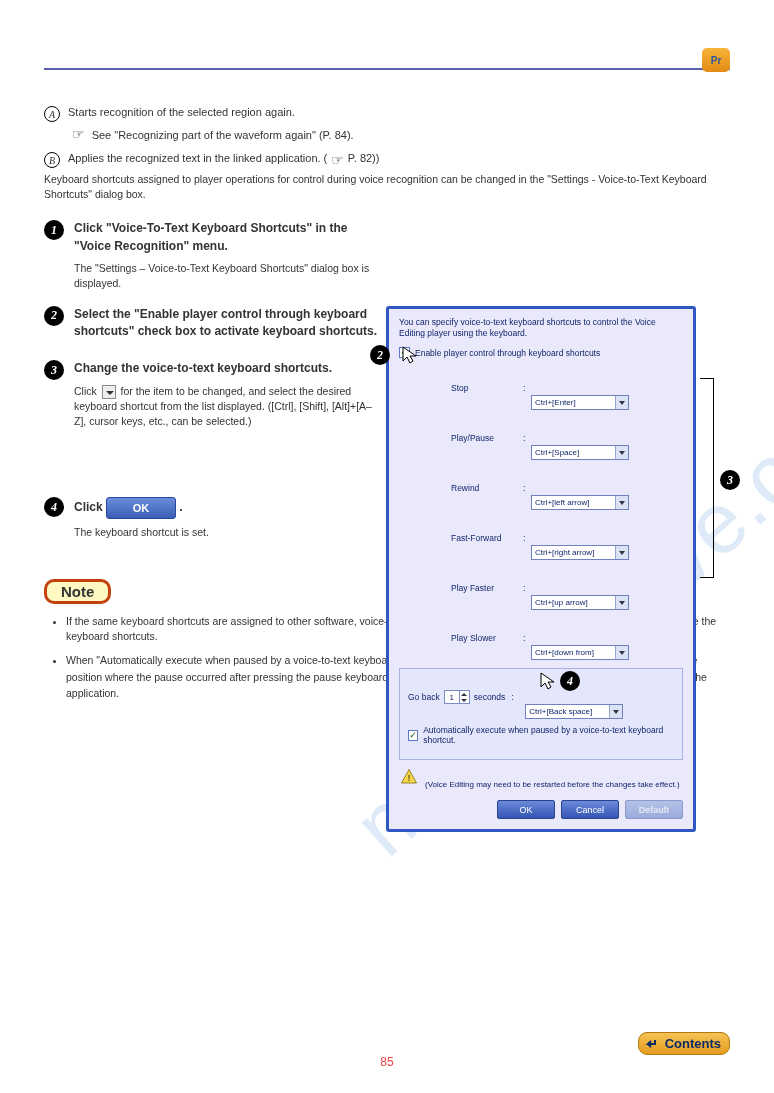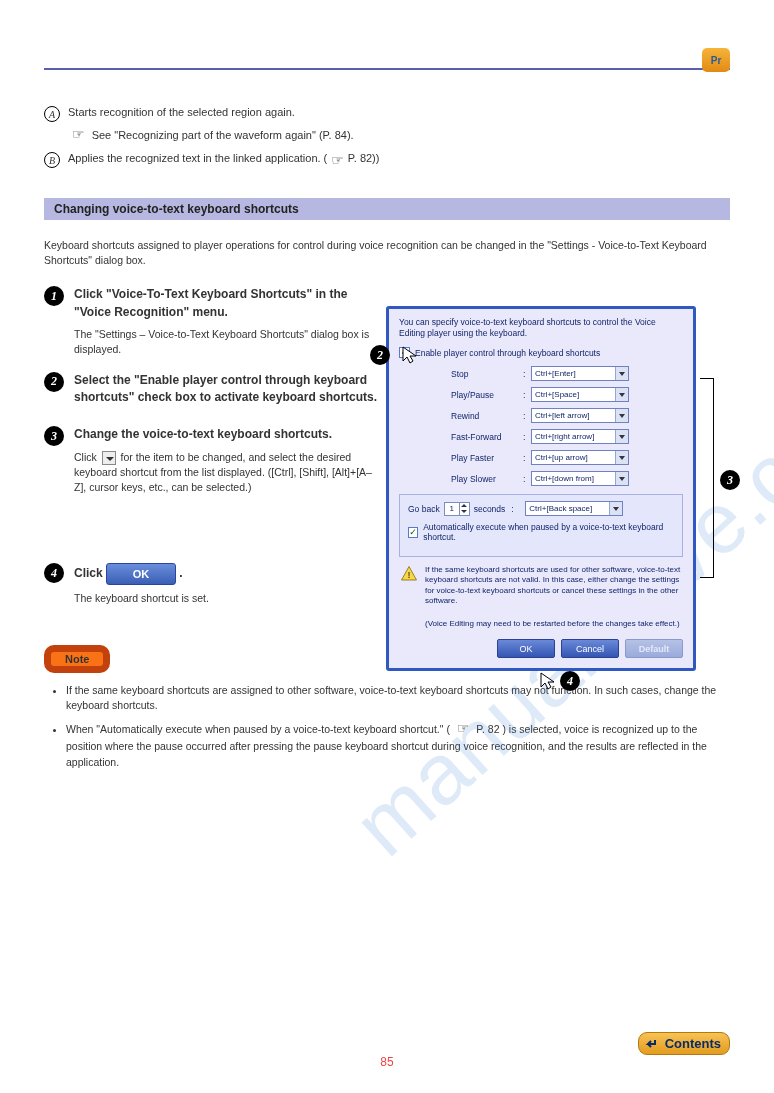--- a/index.html
+++ b/index.html
@@ -54,22 +54,22 @@
     border-left: 4px solid transparent; border-right: 4px solid transparent;
     border-top: 4px solid #333;
   }
   .ok-btn {
     display: inline-flex; width: 70px; height: 22px;
     background: linear-gradient(#6a8edc,#3a5fb4); border: 1px solid #2846a0;
     border-radius: 3px; color: #fff; font-weight: bold; font-size: 11px;
     align-items: center; justify-content: center; vertical-align: middle;
   }
   .note-label {
-    display: inline-block; background: #f97316; border: 7px solid #c2410c;
-    border-radius: 10px; padding: 1px 14px; font-weight: bold; font-size: 11px;
+    display: inline-block; background: #fef9c3; border: 3px solid #c2410c;
+    border-radius: 10px; padding: 1px 14px; font-weight: bold; font-size: 15px;
     color: #333; margin: 30px 0 6px;
   }
   ul.notes { list-style: disc; margin-left: 22px; }
   ul.notes li { font-size: 10.5px; line-height: 1.5; margin: 4px 0; }
   .contents-btn {
     position: absolute; right: 44px; bottom: 38px;
     background: linear-gradient(#f7c255,#e39c1f); border: 1px solid #b3780e;
     border-radius: 9px; padding: 3px 8px 3px 6px; font-weight: bold;
     color: #0b2b66; font-size: 13px; display: flex; align-items: center;
   }
@@ -96,20 +96,21 @@
   .dialog-desc { font-size: 8.5px; margin-bottom: 8px; line-height: 1.3; }
   .chk-row { display: flex; align-items: center; font-size: 8.5px; margin-bottom: 8px; }
   .chk { width: 11px; height: 11px; background: #fff; border: 1px solid #5a79c8; margin-right: 5px; display: flex; align-items: center; justify-content: center; color: #0a5a0a; font-size: 9px; line-height: 1; }
   .sc-row { display: flex; align-items: center; margin: 6px 0; padding-left: 52px; }
   .sc-label { width: 72px; font-size: 8.5px; }
   .colon { width: 8px; }
   .sel {
     width: 98px; height: 15px; background: #fff; border: 1px solid #6f82bf;
     font-size: 8px; padding: 0 3px; display: flex; align-items: center;
     justify-content: space-between;
+    margin-top: 29px;
   }
   .sel .caret {
     width: 13px; height: 13px; background: #dbe2f4; border-left: 1px solid #95a6d2;
     margin-right: -3px; display: flex; align-items: center; justify-content: center;
   }
   .sel .caret::after {
     content: ""; border-left: 3px solid transparent; border-right: 3px solid transparent; border-top: 4px solid #334; display: block;
   }
   .gb-box { border: 1px solid #a6b1e4; background: #e4e6fb; padding: 6px 8px; margin-top: 8px; }
   .gb-row { display: flex; align-items: center; font-size: 8.5px; }
@@ -172,21 +173,20 @@
   <span>See "Recognizing part of the waveform again" (P. 84).</span>
 </div>
 <div class="marker-row" style="margin-top:10px;">
   <span class="marker-circle">B</span>
   <span>Applies the recognized text in the linked application. (</span>
   <span class="hand-icon">☞</span>
   <span>P. 82)</span>
   <span>)</span>
 </div>
 
-<div class="band">Changing voice-to-text keyboard shortcuts</div>
 <div style="font-size:10.5px; line-height:1.45; margin-bottom:18px;">Keyboard shortcuts assigned to player operations for control during voice recognition can be changed in the "Settings - Voice-to-Text Keyboard Shortcuts" dialog box.</div>
 
 <div class="steps">
   <div class="step">
     <span class="num-circle">1</span>
     <div class="step-body">
       <div class="step-title">Click "Voice-To-Text Keyboard Shortcuts" in the "Voice Recognition" menu.</div>
       <div class="step-text">The "Settings – Voice-to-Text Keyboard Shortcuts" dialog box is displayed.</div>
     </div>
   </div>
@@ -316,21 +316,20 @@
         <span>Automatically execute when paused by a voice-to-text keyboard shortcut.</span>
       </div>
     </div>
 
     <div class="warn-row">
       <svg class="warn-icon" viewBox="0 0 24 24">
             <polygon points="12,2 22,20 2,20" fill="#f7d648" stroke="#7a6200" stroke-width="1"></polygon>
             <text x="12" y="17" text-anchor="middle" font-size="12" fill="#000">!</text>
           </svg>
       <div>
-        <div>If the same keyboard shortcuts are used for other software, voice-to-text keyboard shortcuts are not valid. In this case, either change the settings for voice-to-text keyboard shortcuts or cancel these settings in the other software.</div>
         <div style="margin-top:12px;">(Voice Editing may need to be restarted before the changes take effect.)</div>
       </div>
     </div>
 
     <div class="dlg-btns">
       <span class="dlg-btn">OK</span>
       <span class="dlg-btn">Cancel</span>
       <span class="dlg-btn disabled">Default</span>
     </div>
   </div>

